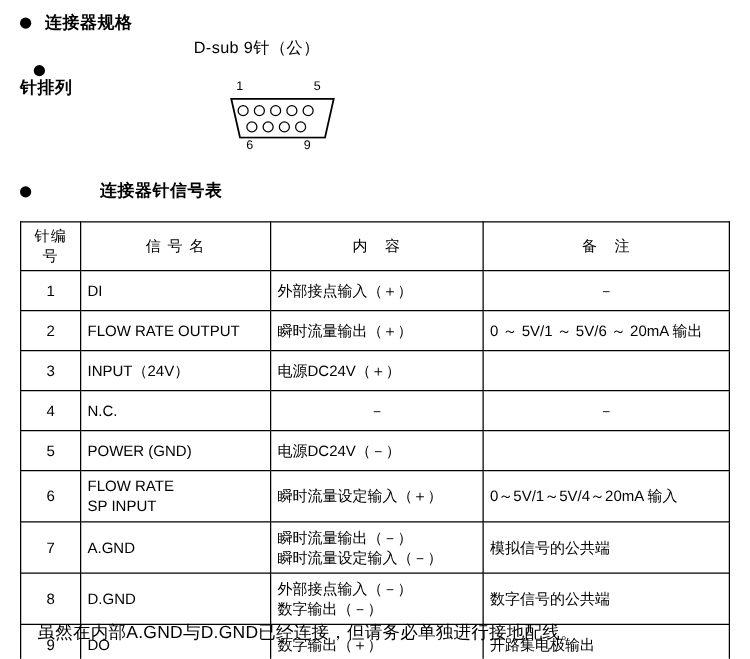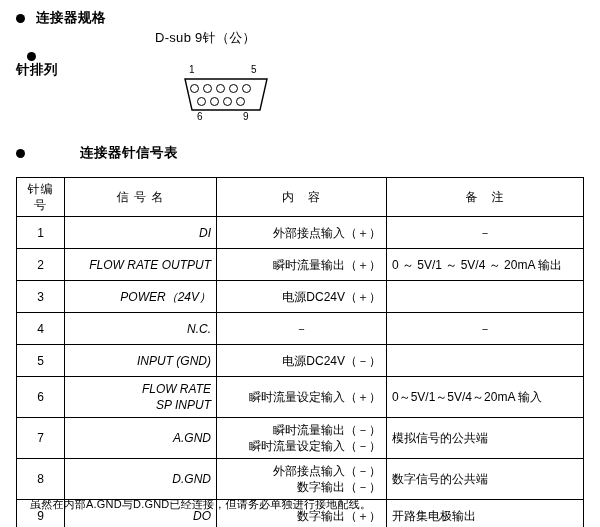--- a/index.html
+++ b/index.html
@@ -111,32 +111,32 @@
     vertical-align: middle;
     line-height: 1.35;
   }
   table.signal th {
     text-align: center;
     font-weight: normal;
     height: 26px;
     letter-spacing: 1px;
   }
   td.c-no { text-align: center; width: 48px; }
-  td.c-name { text-align: right; padding-left: 12px; width: 152px; font-style: italic; }
-  td.c-desc { text-align: right; padding-left: 10px; width: 170px; }
+  td.c-name { text-align: left; padding-left: 12px; width: 152px; }
+  td.c-desc { text-align: left; padding-left: 10px; width: 170px; }
   td.c-note { text-align: left; padding-left: 10px; }
   td.center { text-align: center; padding-left: 0; }
   .row-tall td { height: 34px; }
   .row-std td { height: 25px; }
 
   .footnote {
     position: absolute;
     left: 30px;
     top: 497px;
-    font-size: 11px;
+    font-size: 14px;
     letter-spacing: 0.2px;
   }
 </style>
 </head>
 <body>
 
 <div class="page">
 
   <div class="bullet-head head1">
     <span class="bullet-dot"></span>
@@ -196,37 +196,37 @@
         <tr class="row-std">
           <td class="c-no">1</td>
           <td class="c-name">DI</td>
           <td class="c-desc">外部接点输入（＋）</td>
           <td class="c-note center">－</td>
         </tr>
         <tr class="row-std">
           <td class="c-no">2</td>
           <td class="c-name">FLOW RATE OUTPUT</td>
           <td class="c-desc">瞬时流量输出（＋）</td>
-          <td class="c-note">0 ～ 5V/1 ～ 5V/4 ～ 20mA 输出</td>
+          <td class="c-note">0 ～ 5V/1 ～ 5V/6 ～ 20mA 输出</td>
         </tr>
         <tr class="row-std">
           <td class="c-no">3</td>
-          <td class="c-name">POWER（24V）</td>
+          <td class="c-name">INPUT（24V）</td>
           <td class="c-desc">电源DC24V（＋）</td>
           <td class="c-note"></td>
         </tr>
         <tr class="row-std">
           <td class="c-no">4</td>
           <td class="c-name">N.C.</td>
           <td class="c-desc center">－</td>
           <td class="c-note center">－</td>
         </tr>
         <tr class="row-std">
           <td class="c-no">5</td>
-          <td class="c-name">INPUT (GND)</td>
+          <td class="c-name">POWER (GND)</td>
           <td class="c-desc">电源DC24V（－）</td>
           <td class="c-note"></td>
         </tr>
         <tr class="row-tall">
           <td class="c-no">6</td>
           <td class="c-name">FLOW RATE<br>SP INPUT</td>
           <td class="c-desc">瞬时流量设定输入（＋）</td>
           <td class="c-note">0～5V/1～5V/4～20mA 输入</td>
         </tr>
         <tr class="row-tall">

